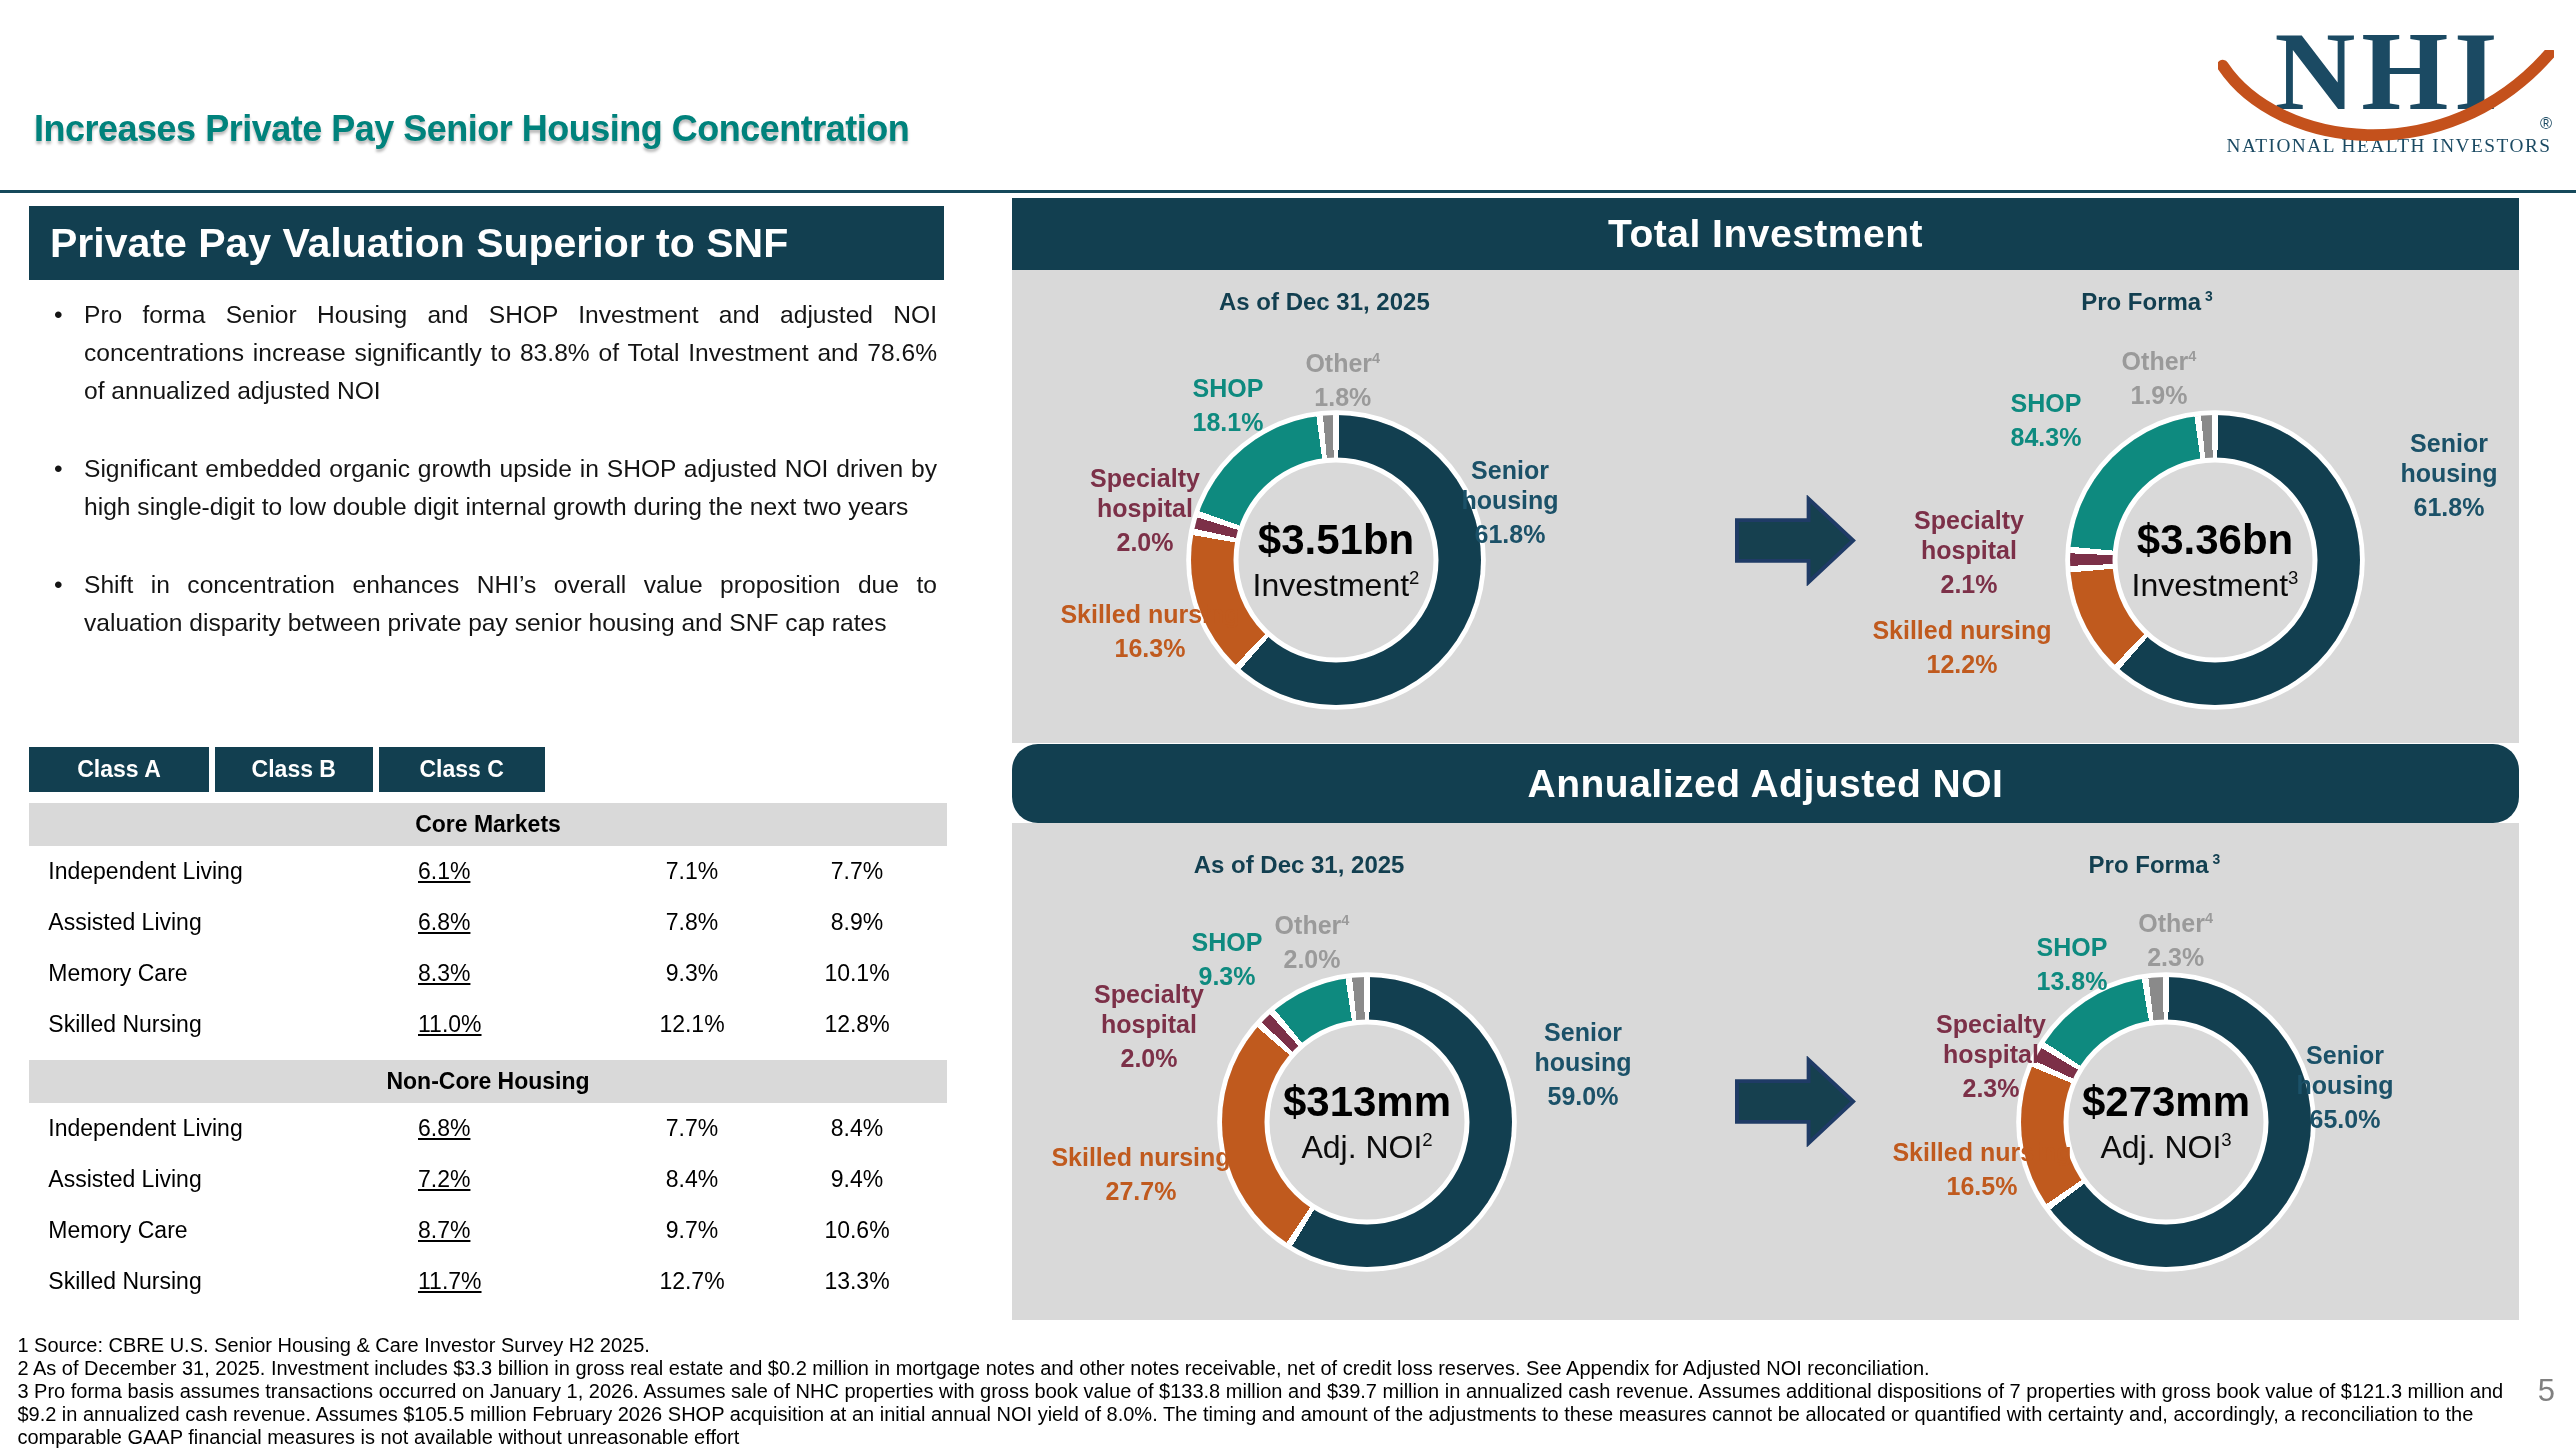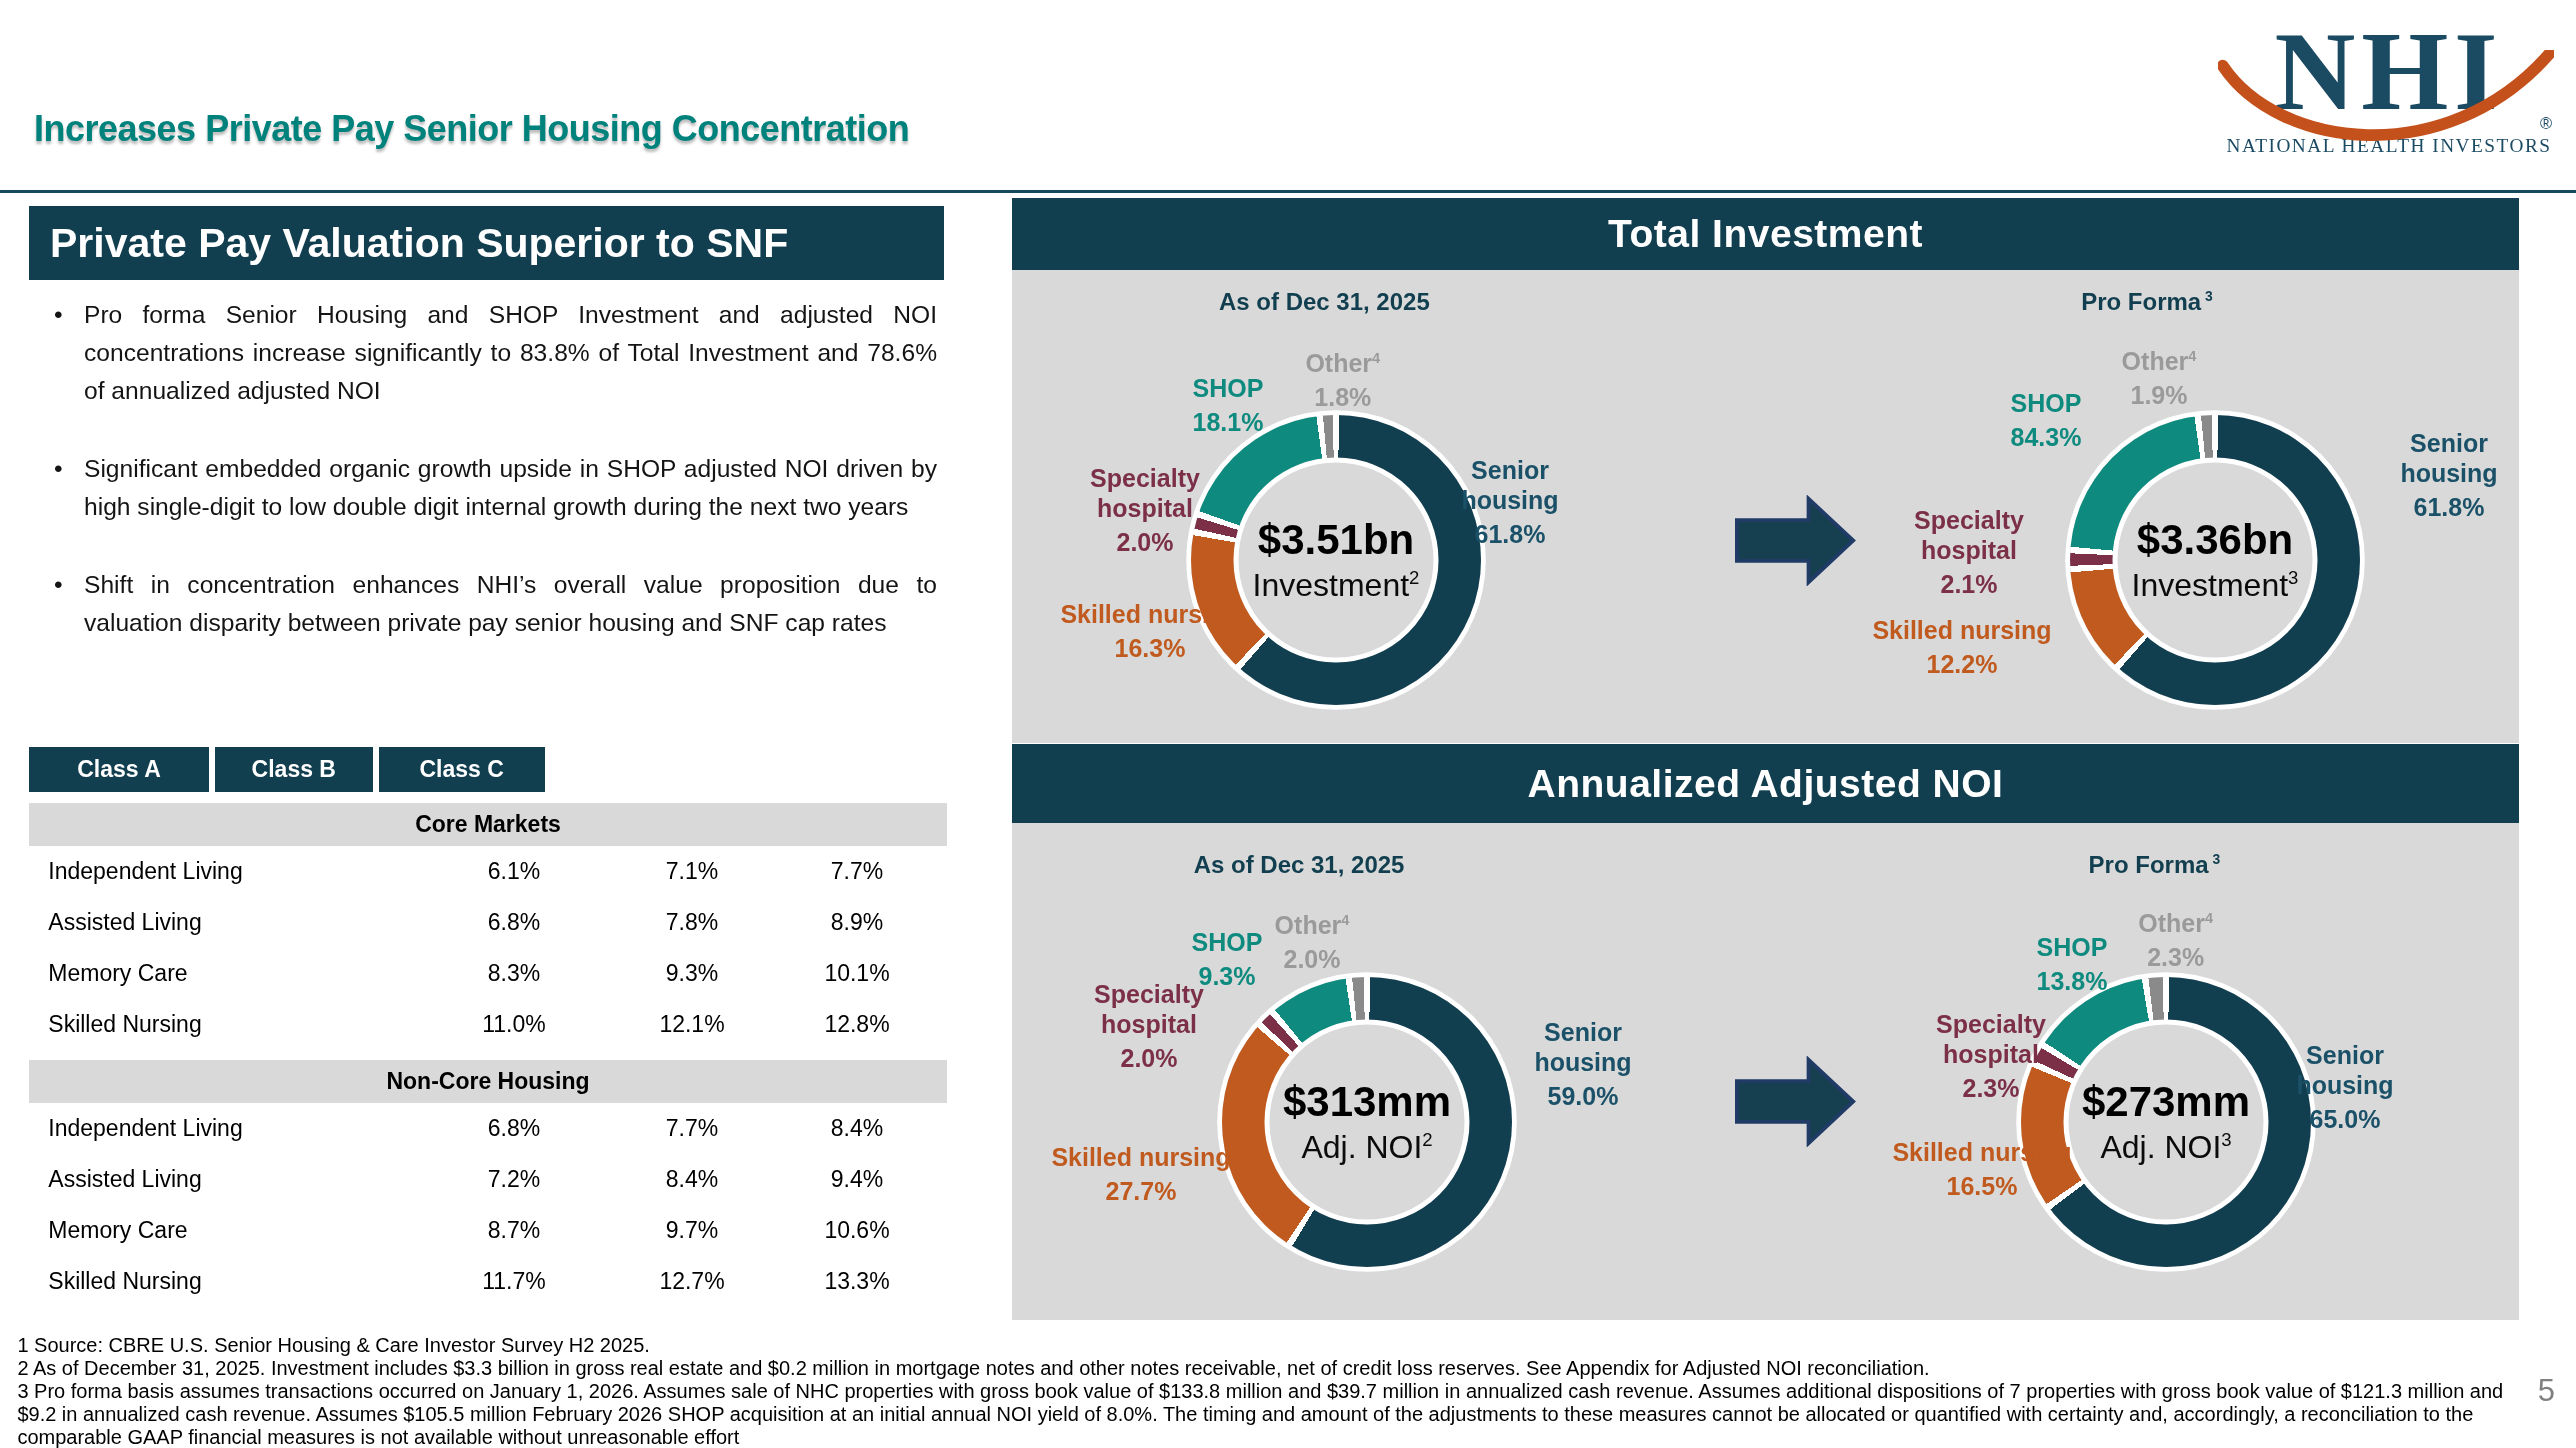--- a/index.html
+++ b/index.html
@@ -42,32 +42,32 @@
   .bullets li::before{content:"\2022";position:absolute;left:25px;top:0;}
 
   .tbl{position:absolute;left:29px;top:747px;width:918px;font-size:23px;color:#000;}
   .tbl-head{display:flex;gap:5.8px;height:45px;}
   .th{background:#123F50;color:#fff;font-weight:bold;display:flex;align-items:center;justify-content:center;}
   .th.h0{width:383px;justify-content:flex-start;padding-left:19.3px;box-sizing:border-box;}
   .th.h1{width:180px;} .th.h2{width:158px;} .th.h3{width:166px;}
   .band{background:#D9D9D9;height:43px;margin-top:10.6px;display:flex;align-items:center;justify-content:center;font-weight:bold;}
   .trow{display:flex;height:51px;align-items:center;}
   .trow .c0{width:389px;padding-left:19.3px;box-sizing:border-box;}
-  .trow .c1{width:192px;text-align:center;}
+  .trow .c1{width:192px;text-align:left;text-decoration:underline;}
   .trow .c2{width:164px;text-align:center;}
   .trow .c3{width:166px;text-align:center;}
 
   
   .panel{position:absolute;left:1012px;width:1507px;}
   .panel-top{top:198px;} .panel-bottom{top:744px;}
   .panel-header{
     height:72px;background:#123F50;color:#fff;font-weight:bold;font-size:39px;
     display:flex;align-items:center;justify-content:center;letter-spacing:0.5px;
   }
-  .panel-bottom .panel-header{height:79px;}
+  .panel-bottom .panel-header{height:79px;border-radius:26px;}
   .panel-body{position:relative;background:#D9D9D9;}
   .panel-top .panel-body{height:473px;}
   .panel-bottom .panel-body{height:497px;}
 
   .chart{position:absolute;width:0;height:0;}
   #c0{left:324px;top:290px;} #c1{left:1203px;top:290px;}
   #c2{left:355px;top:299px;} #c3{left:1154px;top:299px;}
 
   .subtitle{
     position:absolute;transform:translate(-50%,-50%);white-space:nowrap;

